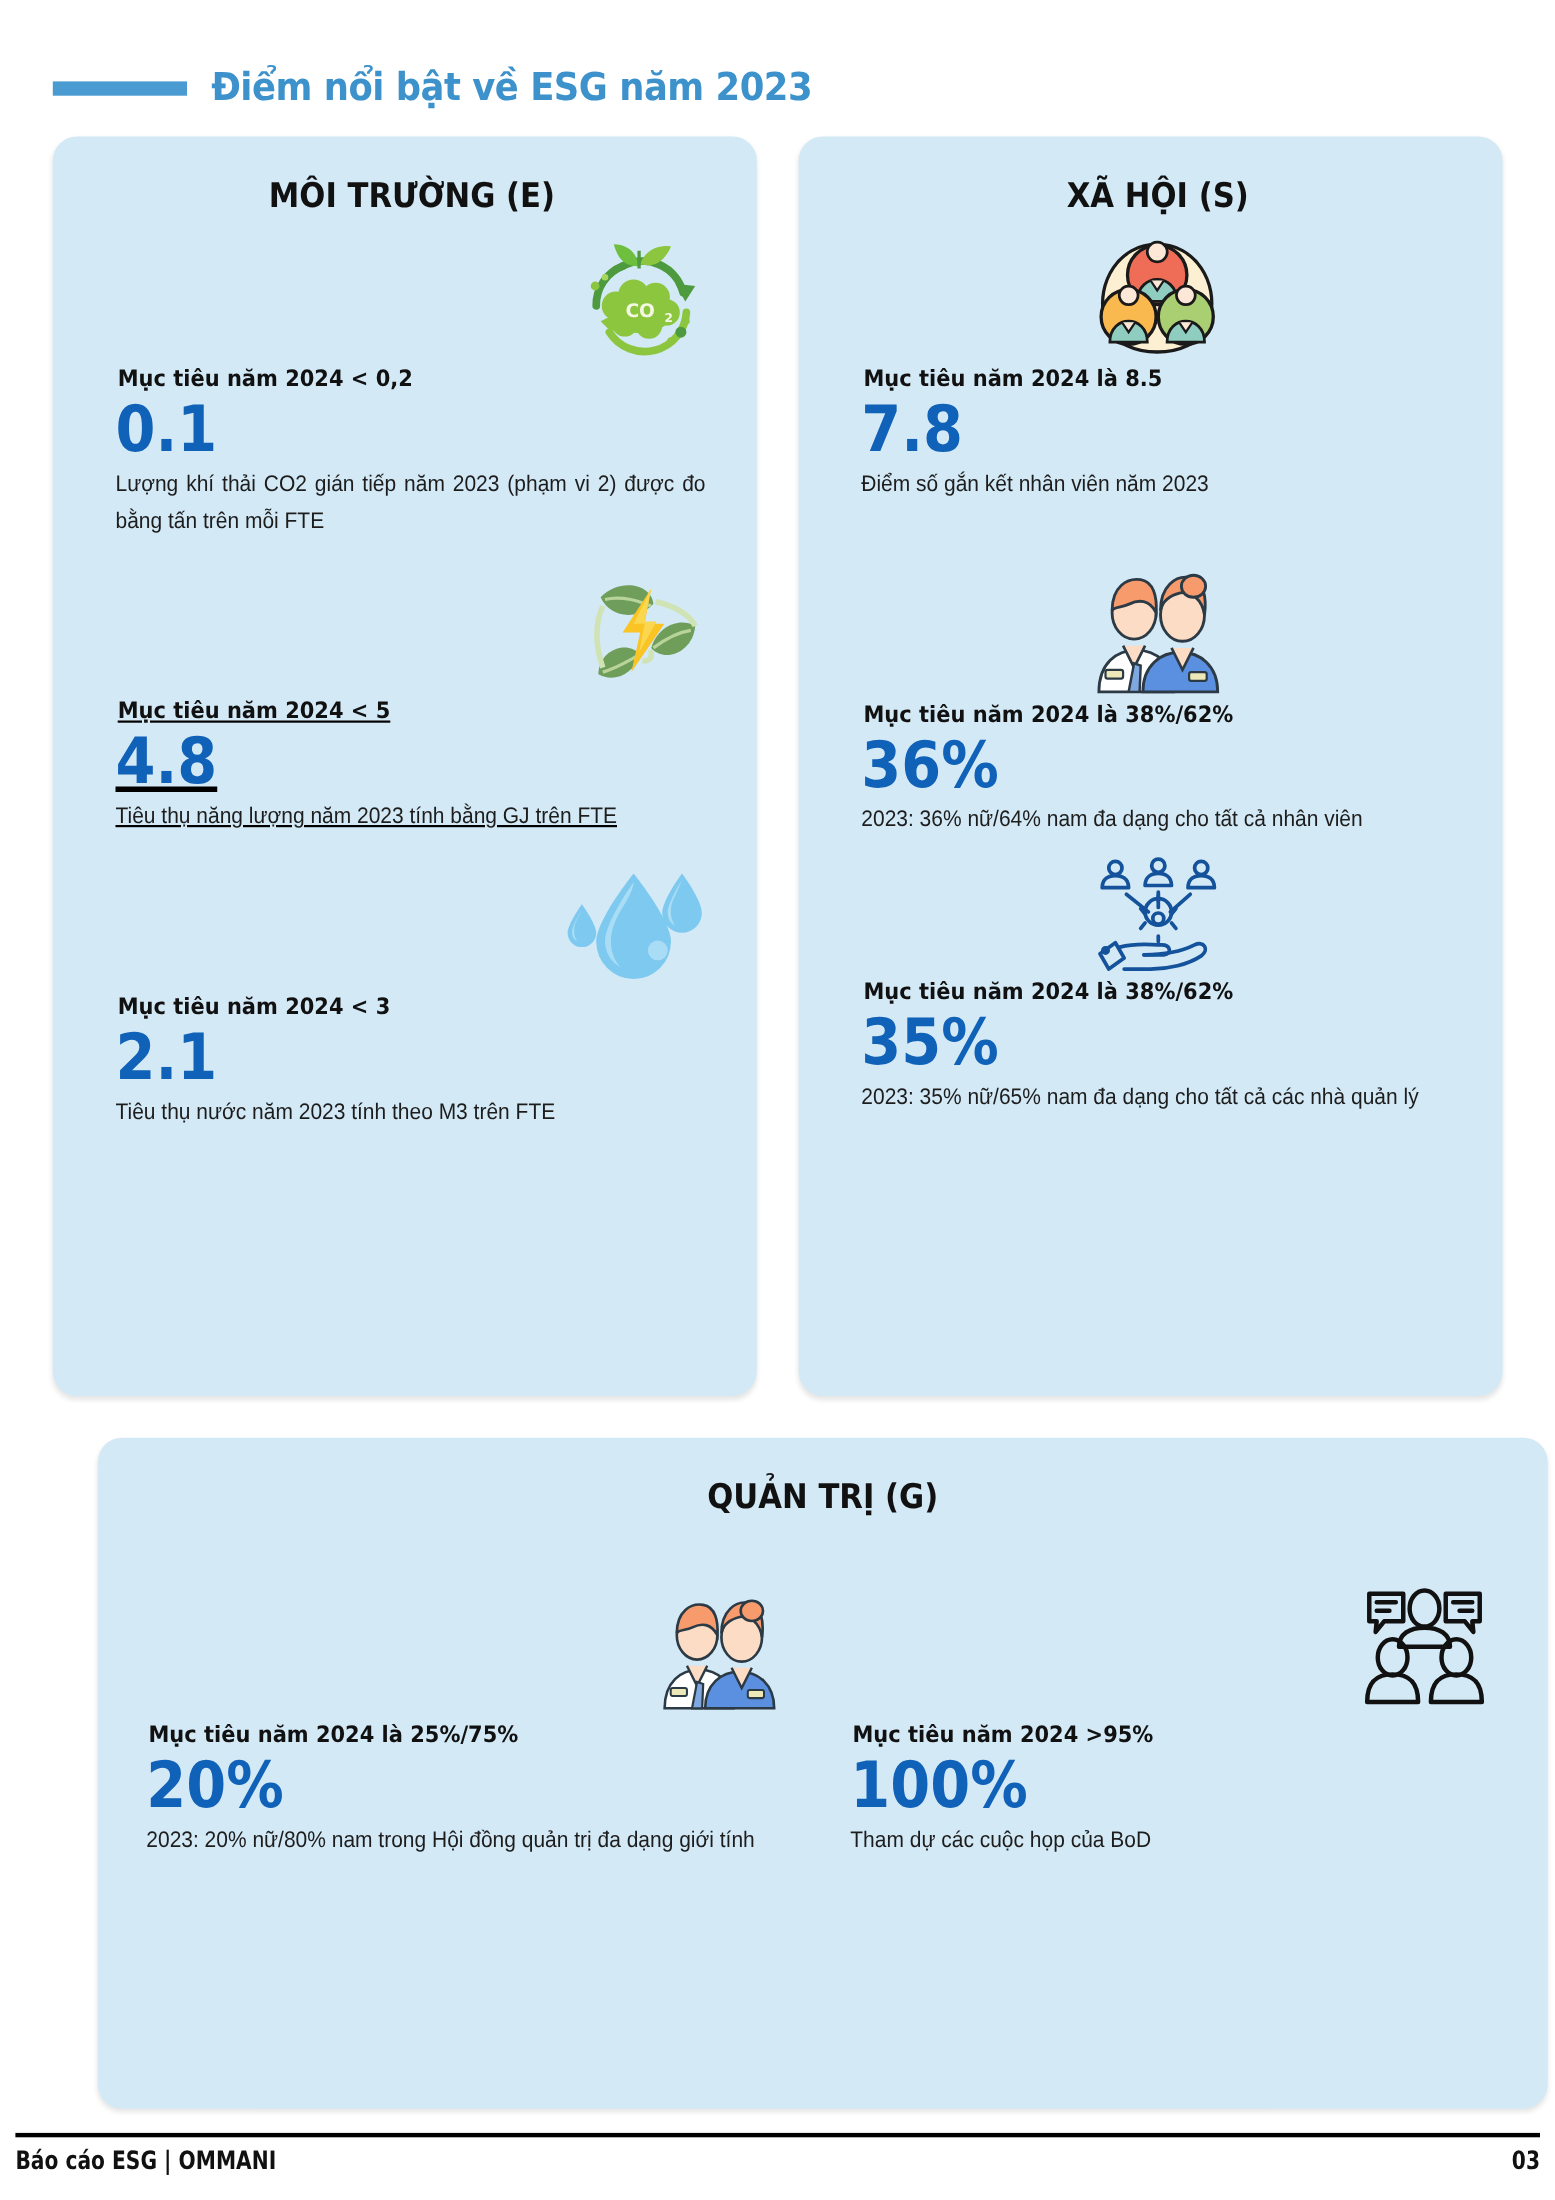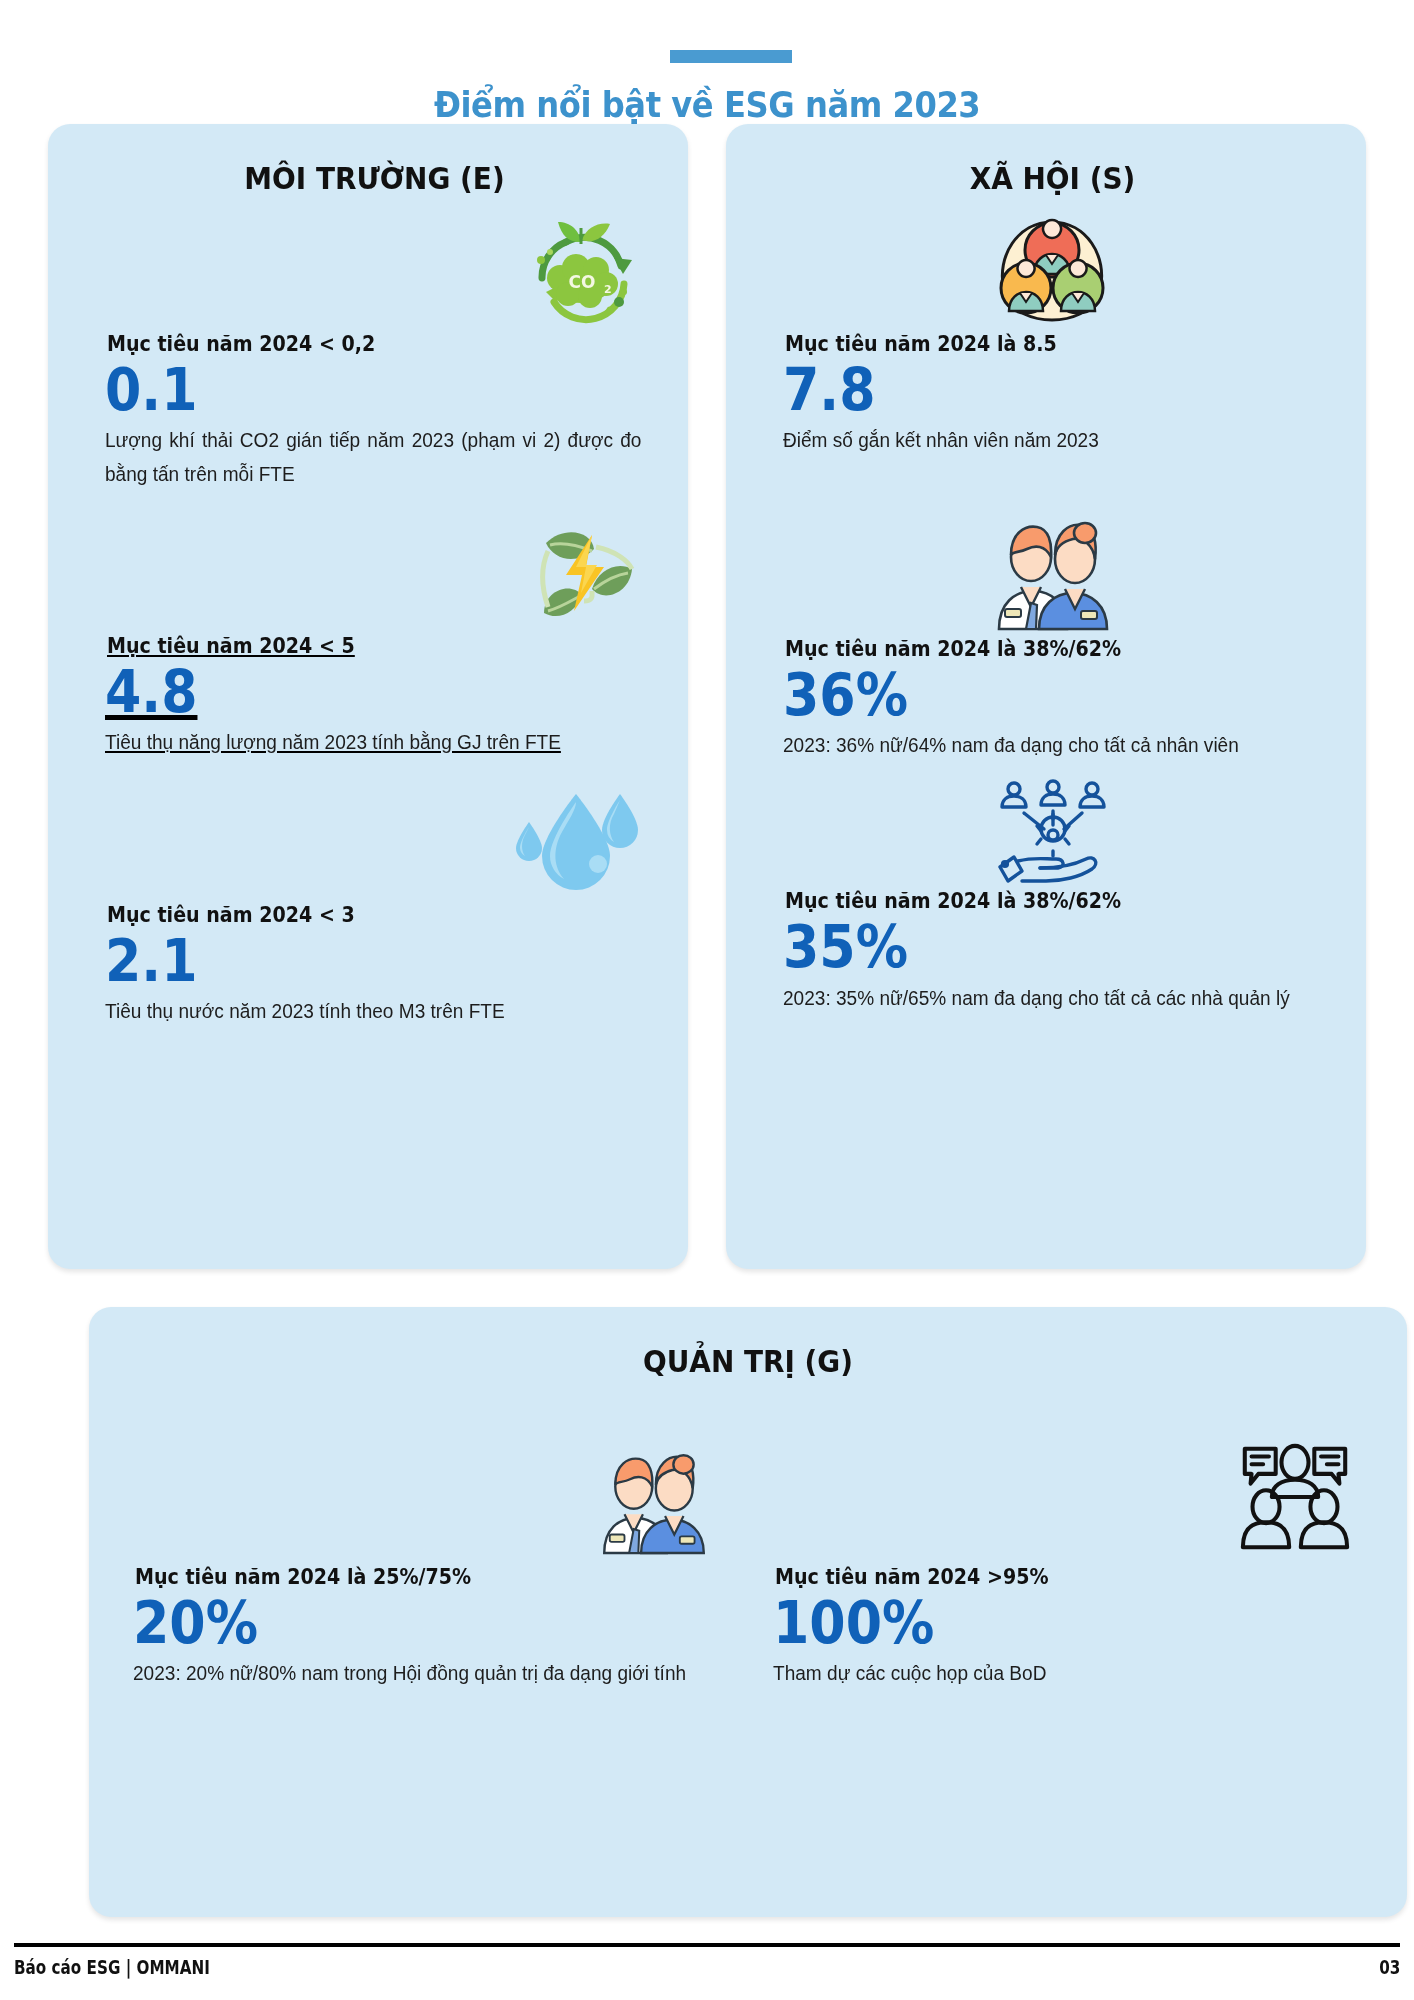--- a/index.html
+++ b/index.html
@@ -18,21 +18,20 @@
     overflow: hidden;
   }
 
   
   .header {
     display: flex;
     align-items: center;
     gap: 22px;
     padding: 50px 0 0 48px;
     height: 110px;
-    flex-direction: column;
   }
   .header-rule {
     width: 122px;
     height: 13px;
     background: #4a9bd1;
     flex: 0 0 auto;
   }
   .header-title {
     font-family: "DejaVu Sans", sans-serif;
     font-weight: bold;
@@ -138,21 +137,21 @@
     height: 4px;
     background: #000000;
     margin-bottom: 9px;
   }
   .footer-row {
     display: flex;
     justify-content: space-between;
     align-items: baseline;
     font-family: "DejaVu Sans", sans-serif;
     font-weight: bold;
-    font-size: 19px;
+    font-size: 23px;
     color: #111111;
   }
   .footer-left { transform: scaleX(0.8); transform-origin: left center; }
   .footer-right { transform: scaleX(0.8); transform-origin: right center; }
 
   svg { display: block; }
 </style>
 </head>
 <body>
 

